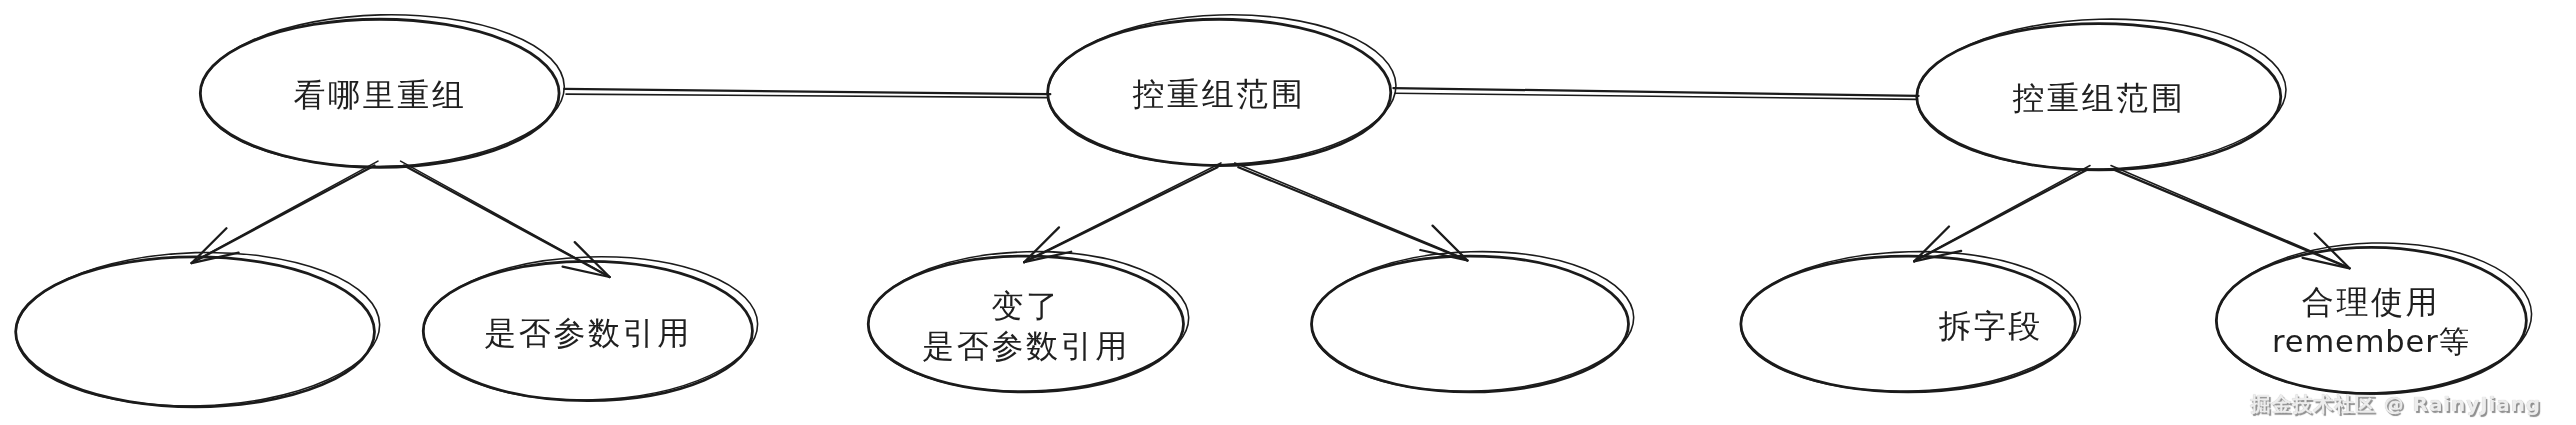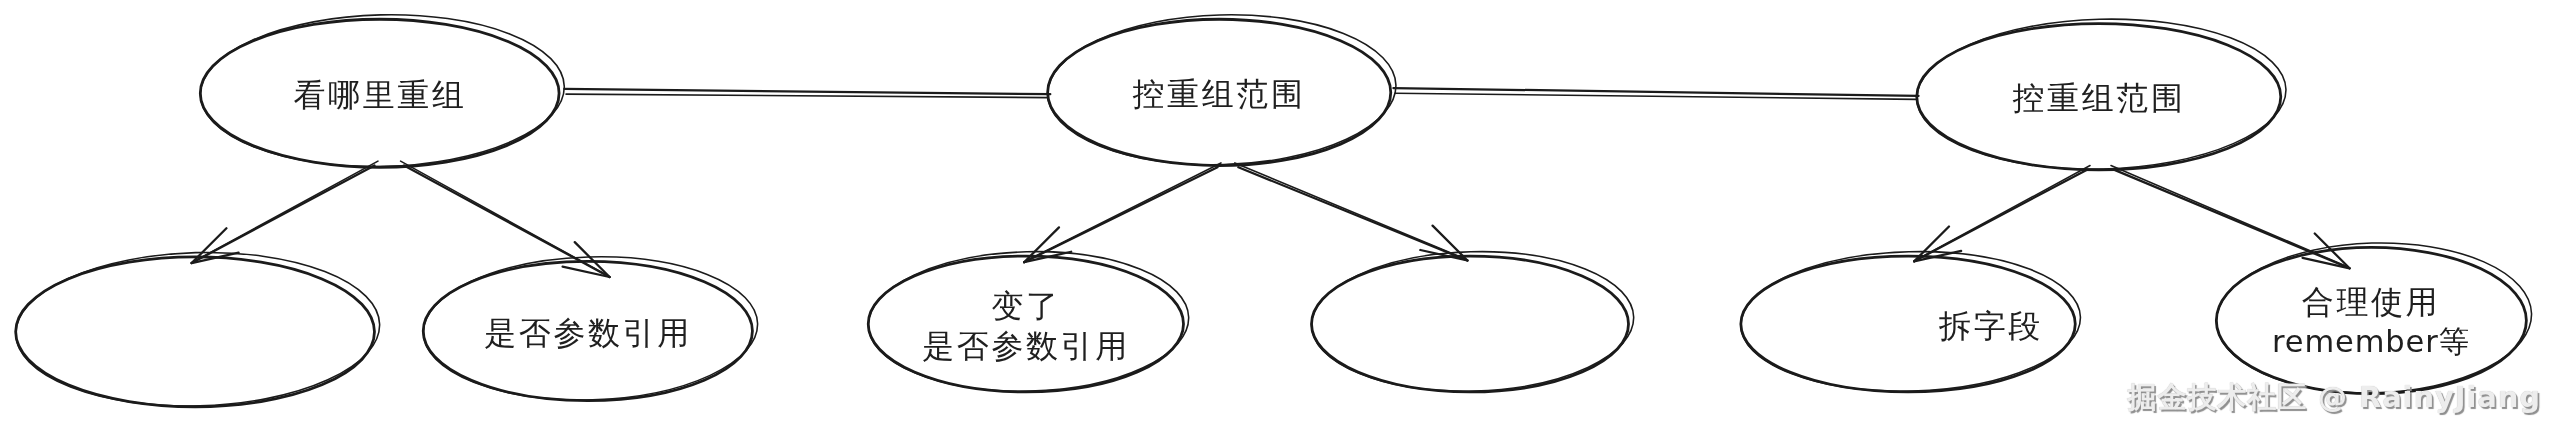--- a/index.html
+++ b/index.html
@@ -20,21 +20,21 @@
     letter-spacing:2.6px;
     line-height:40px;
     white-space:nowrap;
   }
   .node-label .ln{display:block;}
   .latin{font-size:30.5px;letter-spacing:0.9px;}
   .watermark{
     position:absolute;
     right:35px;
     bottom:7.8px;
-    font-size:29px;
+    font-size:20px;
     font-weight:bold;
     letter-spacing:0.9px;
     color:#ededed;
     text-shadow:1.7px 1.7px 0.9px #8f8f8f, 0 0 0.9px #b5b5b5;
     white-space:nowrap;
   }
   .ink{stroke:#1b1b1b;fill:none;stroke-linecap:round;}
   .s1{stroke-width:3.2px;}
   .s2{stroke-width:1.8px;}
   .s3{stroke-width:2.6px;}

